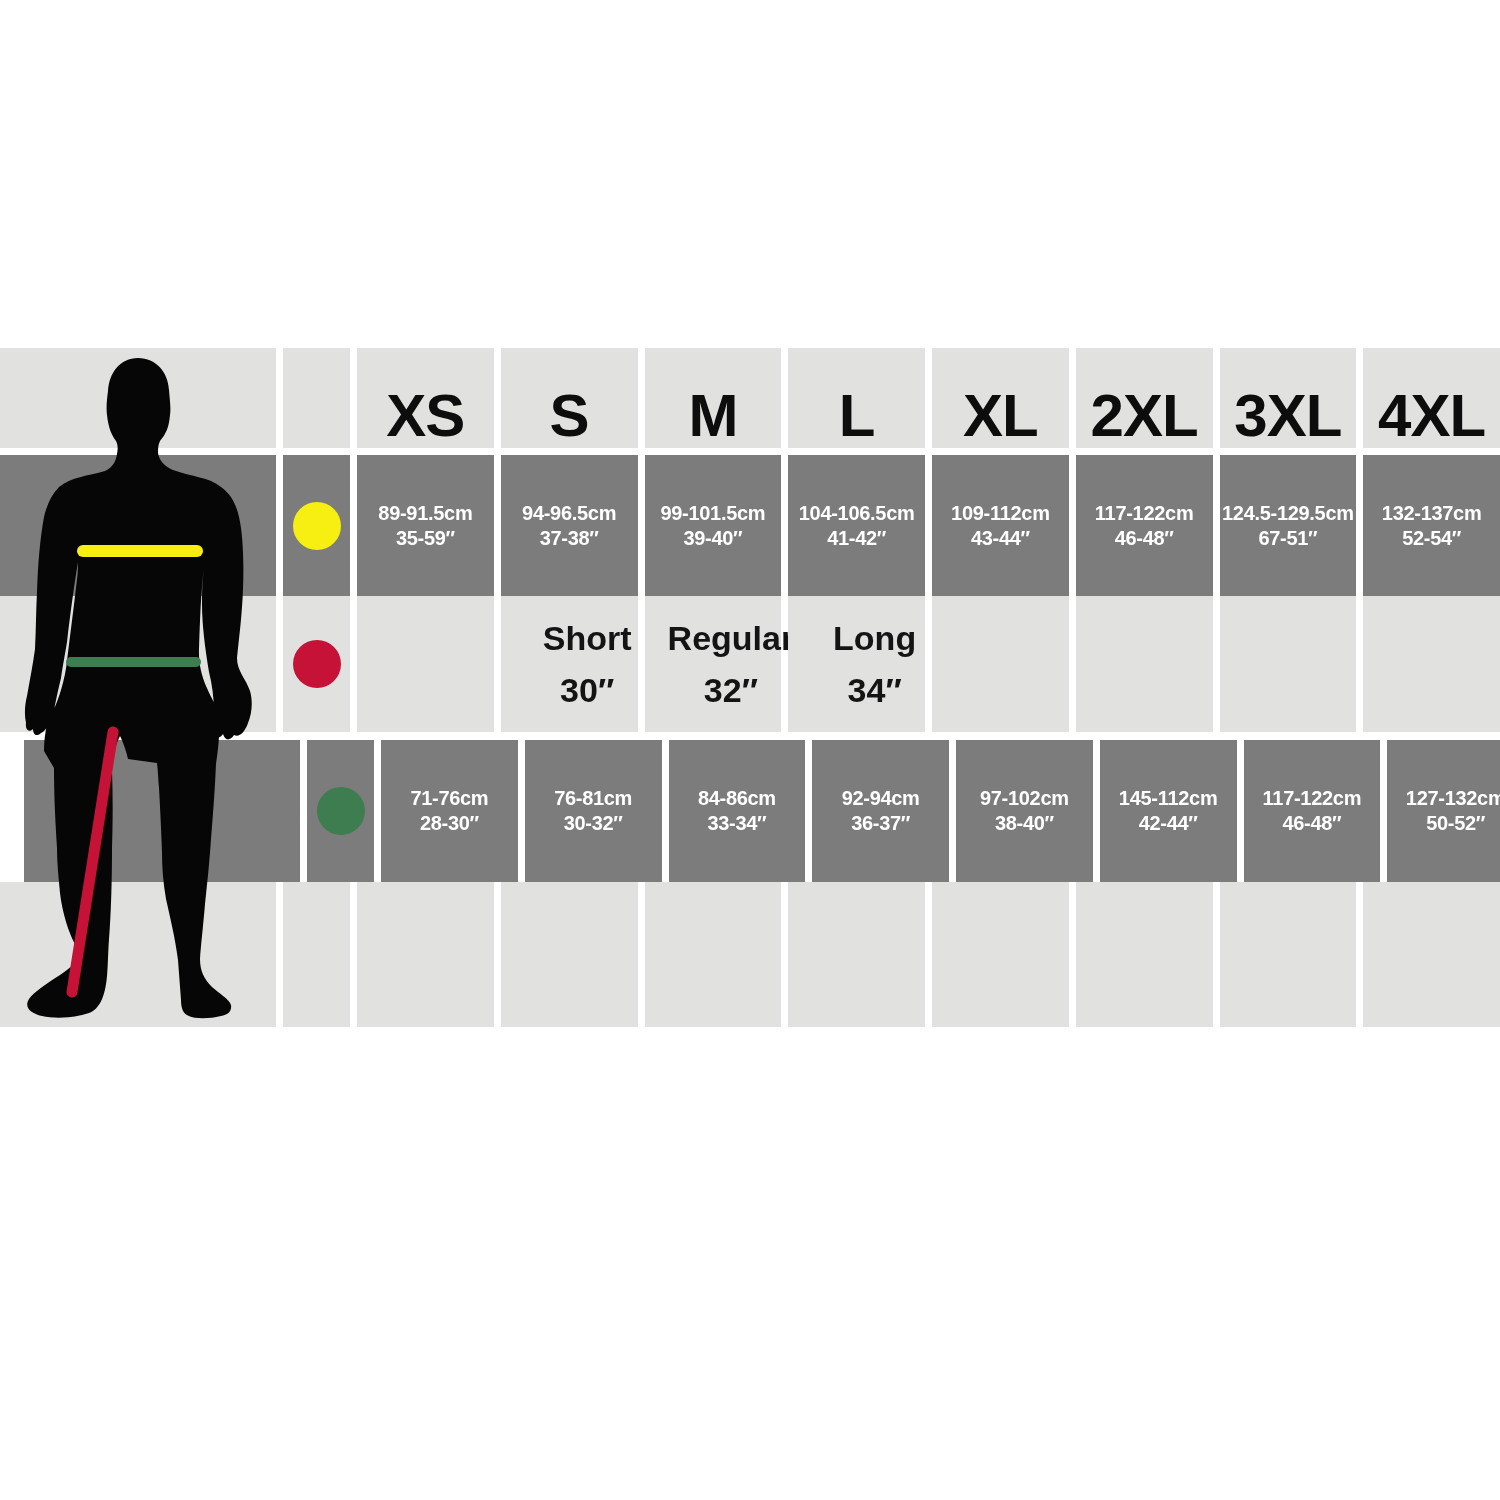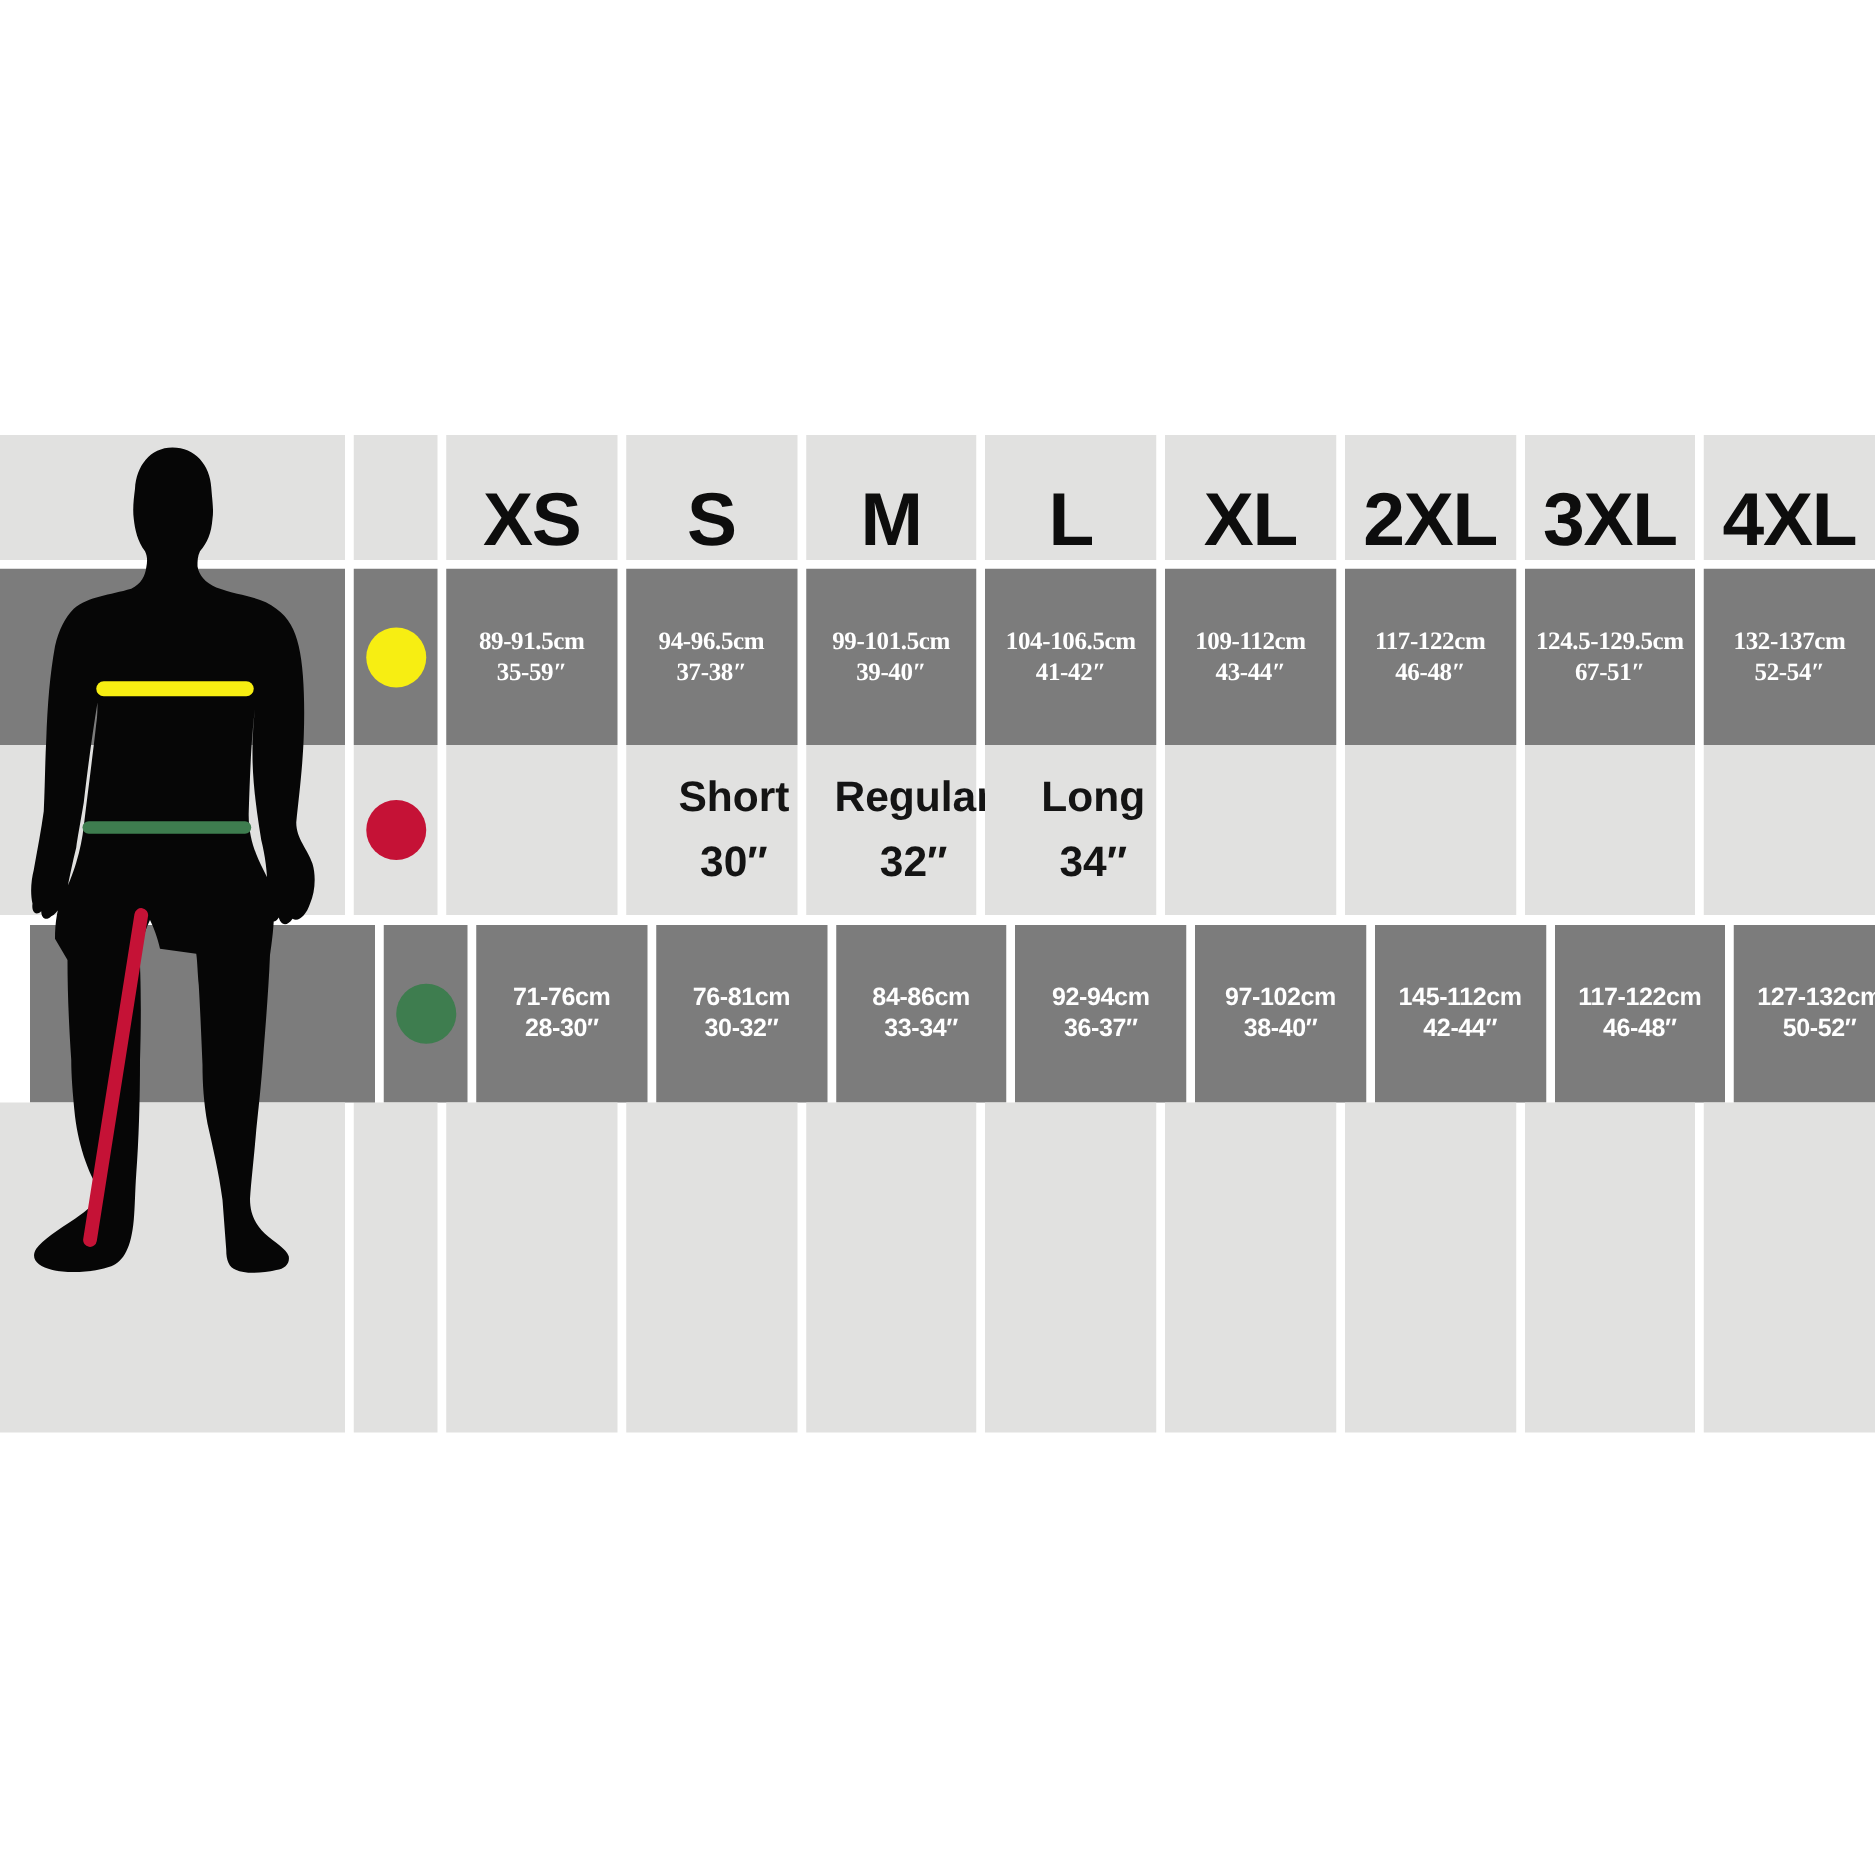--- a/index.html
+++ b/index.html
@@ -10,29 +10,29 @@
     --red:#c51236;
     --green:#3e7d4f;
     --ink:#0d0d0d;
   }
   html,body{margin:0;padding:0;}
   body{
     width:1500px;height:1500px;background:#ffffff;position:relative;overflow:hidden;
     font-family:"Liberation Sans","DejaVu Sans",sans-serif;font-weight:bold;
   }
   .size-table{
-    position:absolute;top:348px;left:0;width:1500px;height:798px;
+    position:absolute;top:348px;left:0;width:1500px;height:679px;
     display:grid;grid-template-columns:276px 67px repeat(8,1fr);column-gap:7px;
     background:var(--sep);
   }
   .col{display:flex;flex-direction:column;min-width:0;}
   .band{width:100%;box-sizing:border-box;}
   .b-header{height:100px;background:var(--light);display:flex;align-items:flex-end;justify-content:center;}
   .b-gap1{height:7px;background:var(--sep);}
-  .b-chest{height:141px;background:var(--dark);font-family:Liberation Serif, serif;}
+  .b-chest{height:141px;background:var(--dark);}
   .b-length{height:136px;background:var(--light);}
   .b-gap2{height:8px;background:var(--sep);}
   .b-waist{height:142px;background:var(--dark);margin-left:24px;}
   .b-footer{flex:1;background:var(--light);}
   .center-cell{display:flex;flex-direction:column;align-items:center;justify-content:center;text-align:center;}
   .size-label{font-size:60px;line-height:1;letter-spacing:-1px;color:var(--ink);padding-bottom:2px;white-space:nowrap;}
   .meas{color:#ffffff;font-size:20px;line-height:25px;letter-spacing:-0.3px;white-space:nowrap;}
   .len{color:#141414;font-size:34px;line-height:52px;white-space:nowrap;padding-left:36px;}
   .dot{width:48px;height:48px;border-radius:50%;flex:0 0 auto;}
   .dot-chest{background:var(--yellow);}

